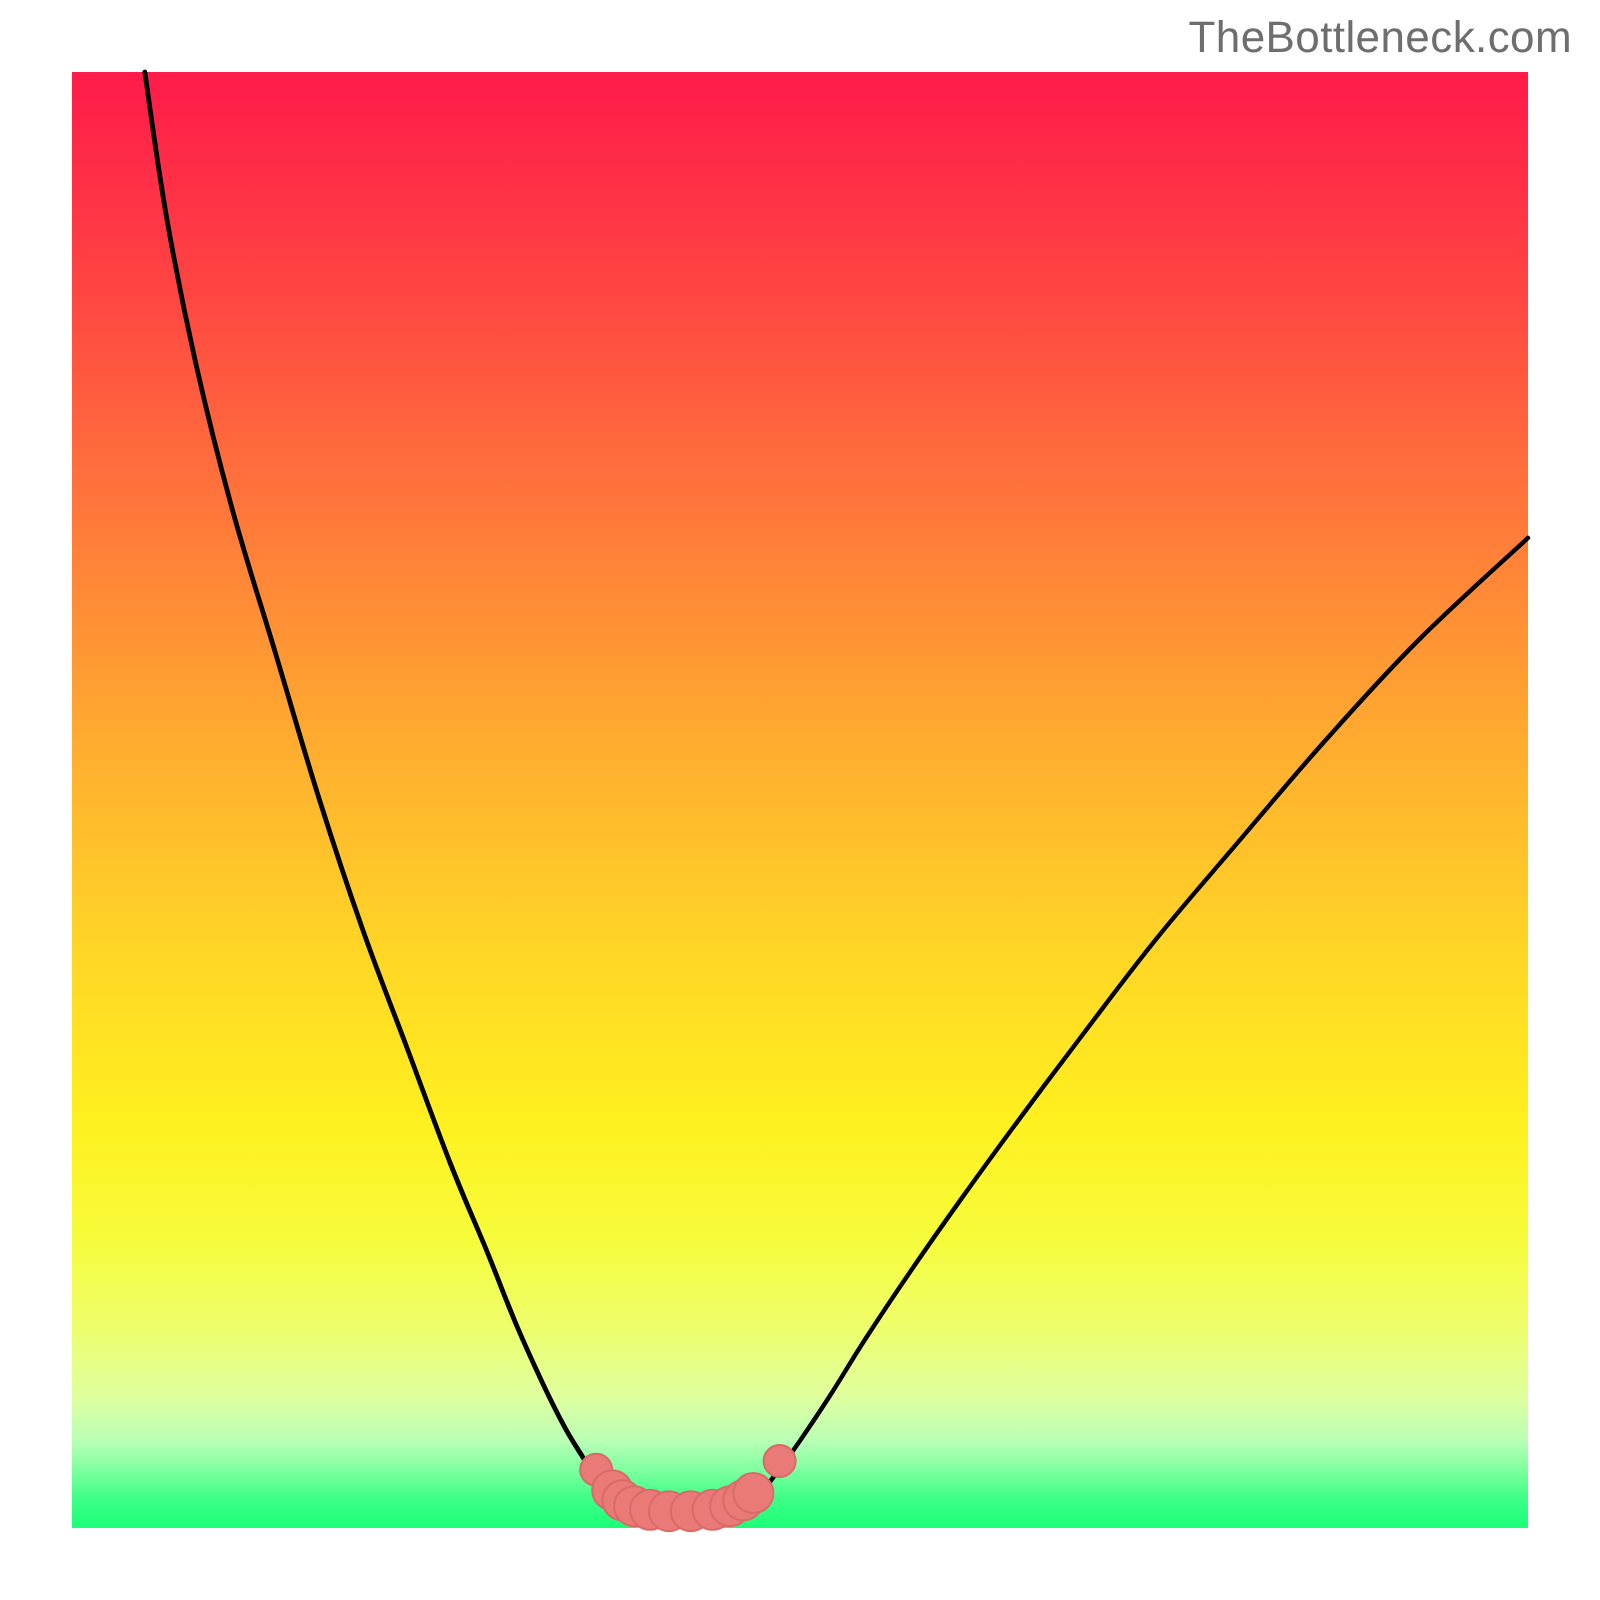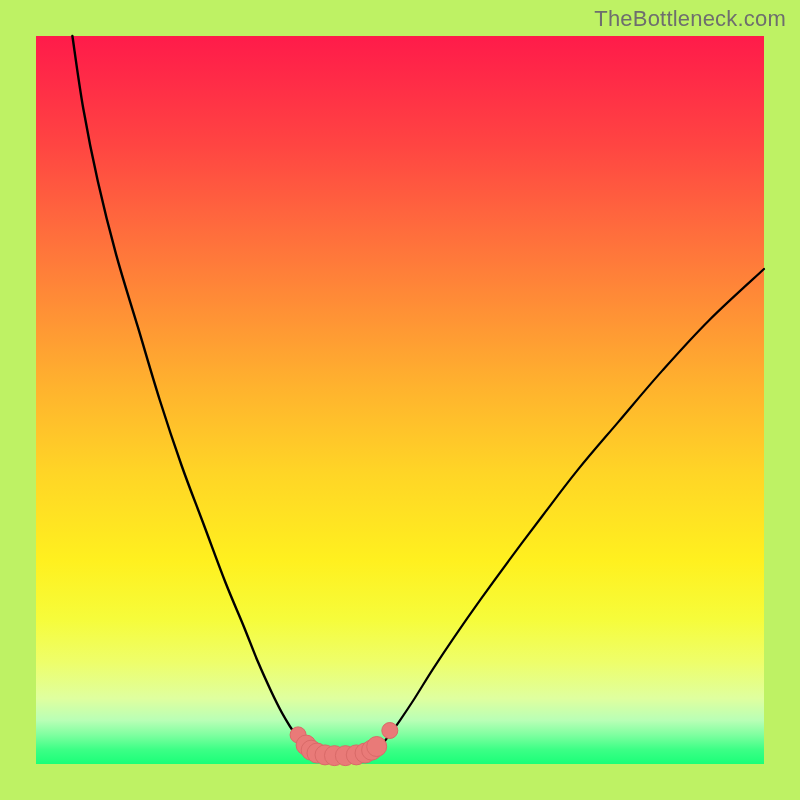--- a/index.html
+++ b/index.html
@@ -10,21 +10,21 @@
     background: #000;
     overflow: hidden;
     font-family: Arial, Helvetica, sans-serif;
   }
   .frame {
     position: absolute;
     left: 0;
     top: 0;
     width: 800px;
     height: 800px;
-    background: #bef264;
+    background: #ffffff;
   }
   .plot-area {
     position: absolute;
     left: 36px;
     top: 36px;
     width: 728px;
     height: 728px;
     background: linear-gradient(to bottom,
       #ff1b4a 0%,
       #ff2b47 6%,

